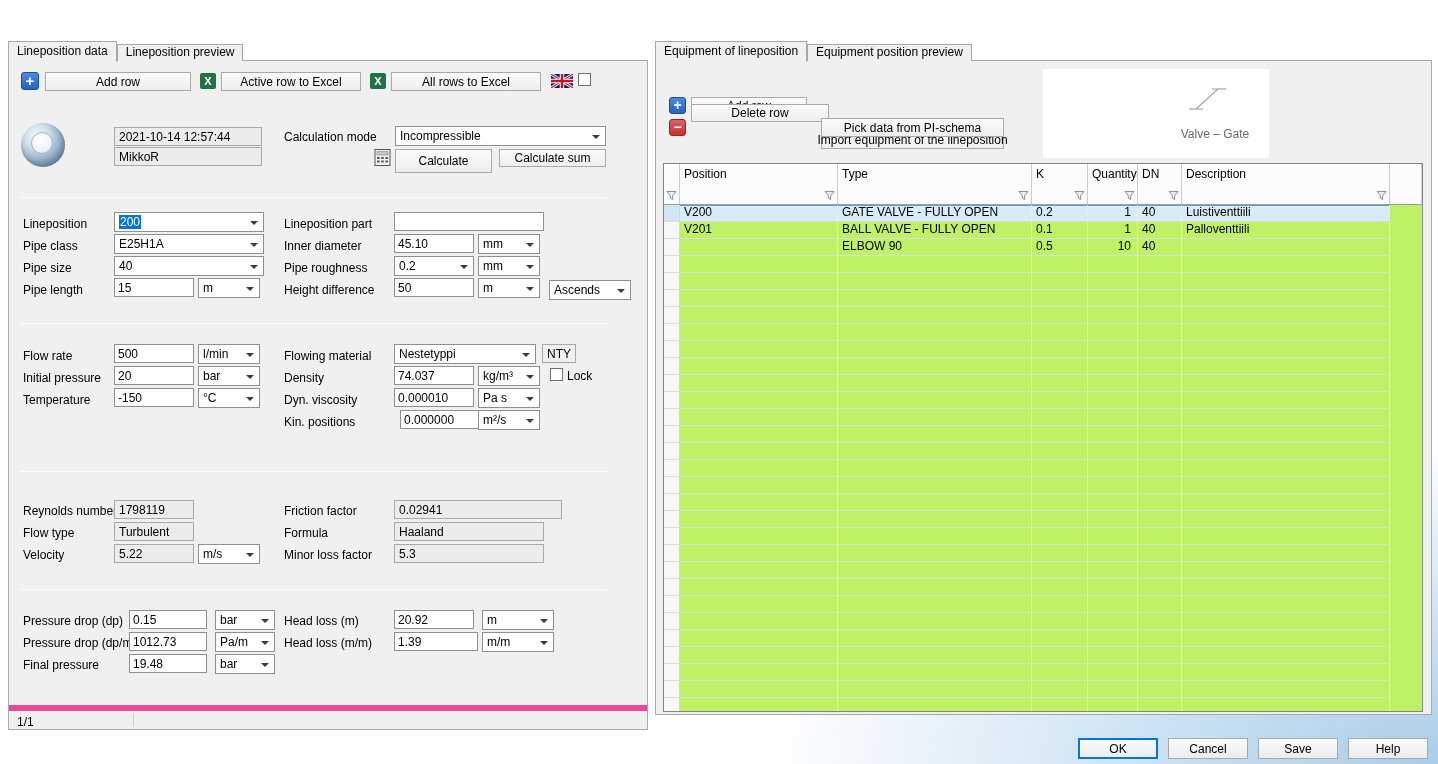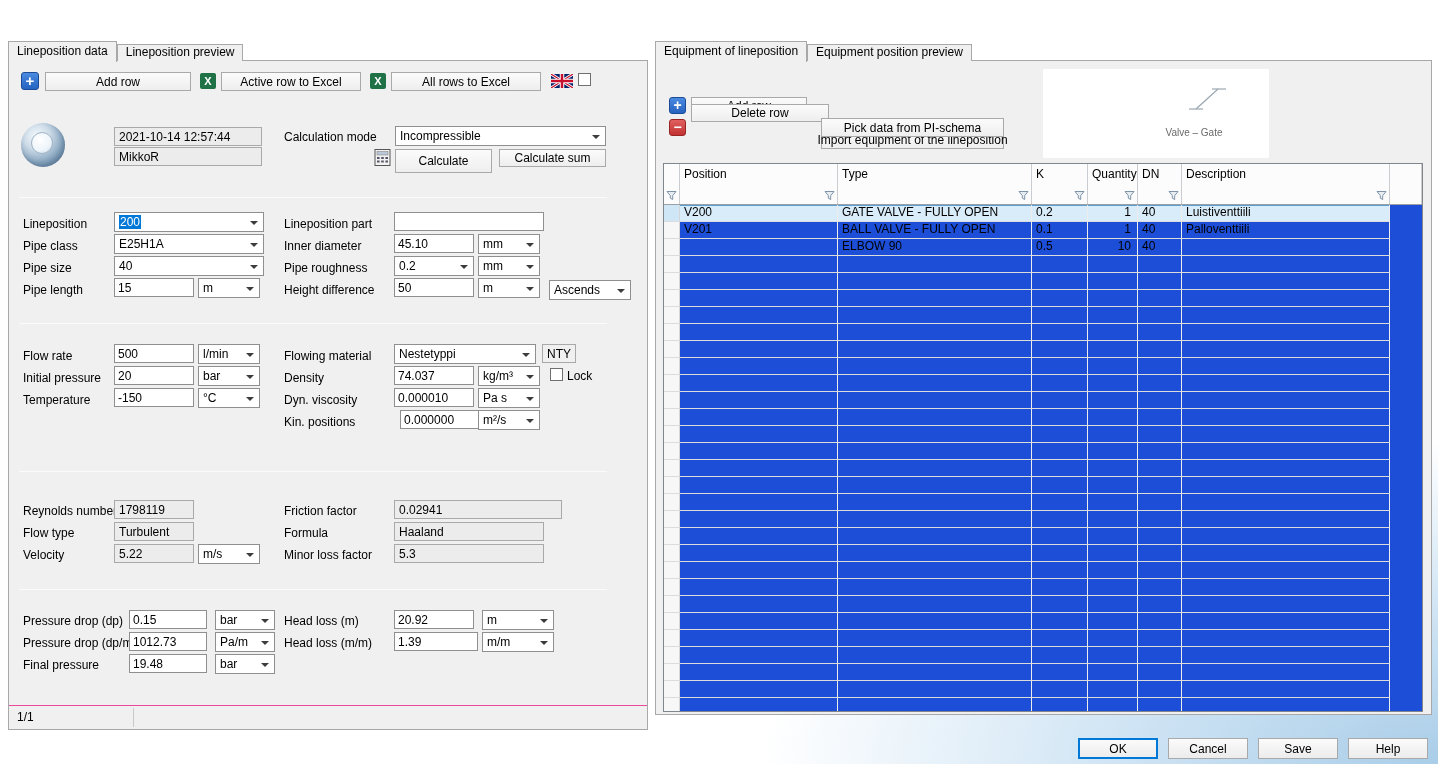--- a/index.html
+++ b/index.html
@@ -47,29 +47,29 @@
     font-size:14px; line-height:14px; text-align:center; background:linear-gradient(#e06060,#c23232); border:1px solid #992424; }
   .icon-xl{ position:absolute; width:16px; height:16px; border-radius:2px; background:#1f7246; color:#fff;
     font-weight:bold; font-size:11px; line-height:16px; text-align:center; }
   .sphere{ position:absolute; width:44px; height:44px; border-radius:50%;
     background:radial-gradient(circle at 36% 30%, #f4f9fd 0%, #cfdde9 30%, #8ca9c2 62%, #5d7e9c 100%);
     box-shadow:inset -2px -3px 5px rgba(40,70,100,.35); }
   .sphere-inner{ position:absolute; left:10px; top:9px; width:22px; height:22px; border-radius:50%;
     background:radial-gradient(circle at 40% 35%, #ffffff 0%, #eef5fa 60%, #c3d4e2 100%); border:1px solid #9fb4c6; }
   .nty{ text-align:center; padding:2px 0; background:#f0f0f0; }
   
-  .statusbar{ position:absolute; left:0; bottom:0; width:100%; height:24px; border-top:1px solid #ec4899; }
+  .statusbar{ position:absolute; left:0; bottom:0; width:100%; height:24px; border-top:6px solid #ec4899; }
   .status-text{ position:absolute; left:8px; top:4px; }
   .status-divider{ position:absolute; left:124px; top:2px; bottom:2px; width:1px; background:#c9c9c9; }
   
   #preview-box{ position:absolute; left:387px; top:8px; width:226px; height:89px; background:#fff; }
   #valve-symbol{ position:absolute; left:143px; top:12px; }
-  #valve-caption{ position:absolute; left:109px; top:58px; width:84px; text-align:center; font-size:10px; color:#6a6a6a; }
-  
-  #grid{ position:absolute; left:7px; top:102px; width:760px; height:549px; background:#1d4ed8;
+  #valve-caption{ position:absolute; left:130px; top:58px; width:84px; text-align:center; font-size:12px; color:#6a6a6a; }
+  
+  #grid{ position:absolute; left:7px; top:102px; width:760px; height:549px; background:#bef264;
     border:1px solid #80868c; overflow:hidden; }
   .ghead{ display:grid; grid-template-columns:16px 158px 194px 56px 50px 44px 208px 1fr; background:#fcfcfc; }
   .ghead.names{ height:21px; }
   .ghead.filters{ height:20px; border-bottom:1px solid #9aa0a6; }
   .hcell{ border-right:1px solid #c9cdd1; padding:3px 4px 0; font-size:12px; white-space:nowrap; overflow:hidden; }
   .fcell{ border-right:1px solid #c9cdd1; position:relative; }
   .fcell .funnel{ position:absolute; right:2px; bottom:3px; }
   .fcell.first .funnel{ left:2px; right:auto; }
   .grow{ display:grid; grid-template-columns:16px 158px 194px 56px 50px 44px 208px; width:726px; height:17px; }
   .gcell{ border-right:1px solid #ececec; border-bottom:1px solid #dcdcdc; font-size:12px; line-height:15px;

